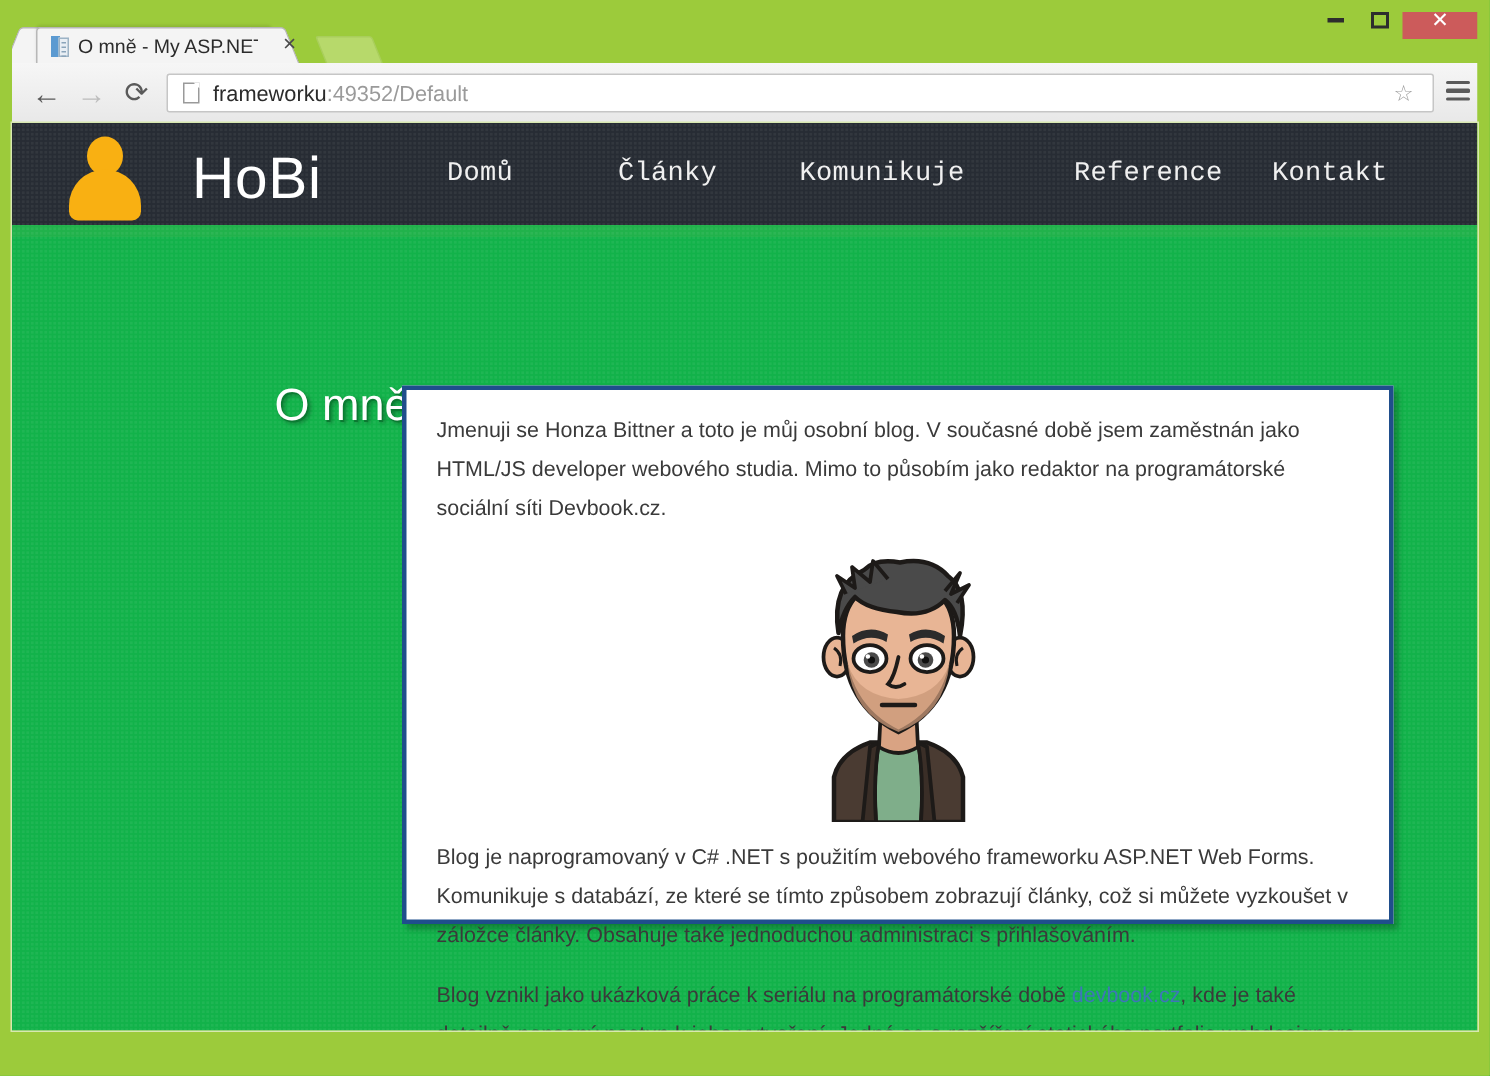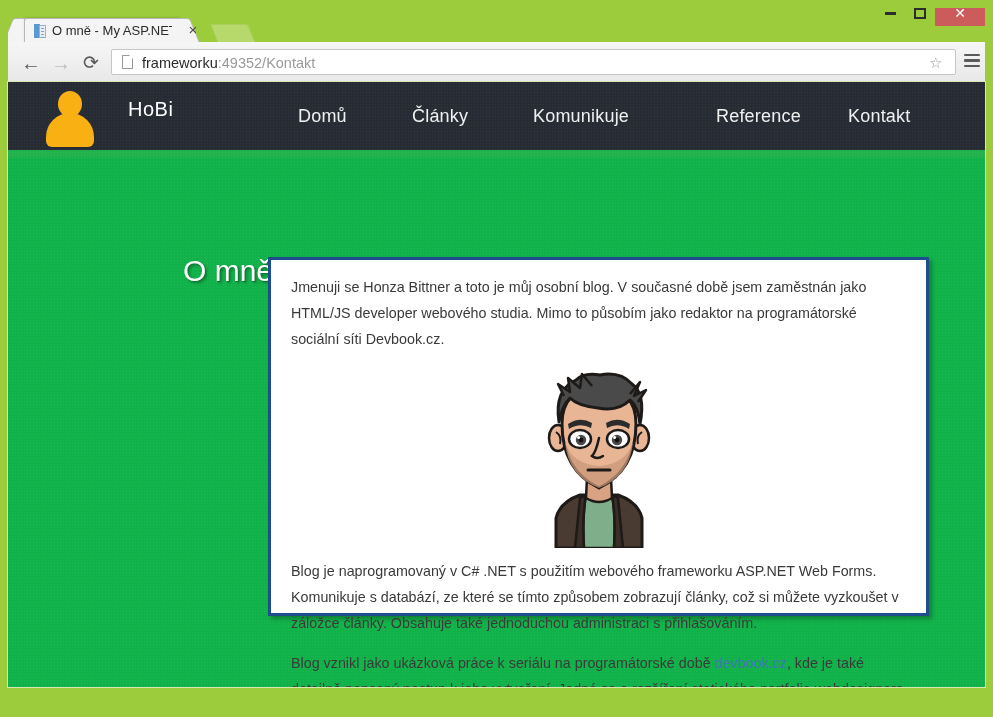--- a/index.html
+++ b/index.html
@@ -65,25 +65,25 @@
   .page:before{content:"";position:absolute;inset:0;
     background-image:radial-gradient(rgba(255,255,255,.055) 1px, transparent 1px);
     background-size:3px 3px;pointer-events:none;}
 
   .nav{position:relative;height:68px;background:#272c34;}
   .nav:before{content:"";position:absolute;inset:0;
     background-image:radial-gradient(rgba(255,255,255,.05) 1px,transparent 1px);background-size:3px 3px;}
   .logo{position:absolute;left:32px;top:-2px;width:60px;height:70px;}
   .logo .head{position:absolute;left:18px;top:11px;width:24px;height:26px;background:#f9b012;border-radius:50%;}
   .logo .body{position:absolute;left:6px;top:33px;width:48px;height:34px;background:#f9b012;border-radius:24px 24px 6px 6px;}
-  .brand{position:absolute;left:120px;top:16px;font-size:20px;color:#fff;letter-spacing:.5px;
+  .brand{position:absolute;left:120px;top:16px;font-size:39px;color:#fff;letter-spacing:.5px;
     font-family:"Liberation Sans Narrow","Liberation Sans",sans-serif;}
   .menu{position:absolute;left:290px;top:24px;display:flex;gap:0;}
   .menu a{display:block;color:#f0f0f0;font-size:18px;text-decoration:none;white-space:nowrap;
-    font-family:Liberation Sans, sans-serif;letter-spacing:.2px;}
+    font-family:Liberation Mono, monospace;letter-spacing:.2px;}
   .accent{height:8px;background:#21b24b;}
 
   .content{position:relative;}
   .h1{position:absolute;left:95px;top:96px;width:170px;text-align:right;
     font-size:30px;color:#fff;text-shadow:1px 1px 0 #0b7a32,2px 2px 3px rgba(0,0,0,.35);}
 
   .card{position:absolute;left:260px;top:99px;width:655px;height:353px;background:#fff;
     border:3px solid #1f4e8c;box-shadow:3px 3px 4px rgba(0,0,0,.28);}
   .card .inner{padding:14px 20px 0 20px;}
   .card p{margin:0 0 14px 0;font-size:14.3px;line-height:26px;color:#3a3a3a;}
@@ -132,21 +132,21 @@
     </div>
   </div>
 
   <div class="toolbar">
     <div class="navbtn nb-back">←</div>
     <div class="navbtn nb-fwd">→</div>
     <div class="navbtn nb-rel">⟳</div>
     <div class="omnibox">
       <div class="omni-ico"></div>
       <div class="omni-url">
-        <b>frameworku</b><span>:49352/Kontakt</span>
+        <b>frameworku</b><span>:49352/Default</span>
       </div>
       <div class="star">☆</div>
     </div>
     <div class="hamb">
         <i></i>
         <i></i>
         <i></i>
       </div>
   </div>
 

